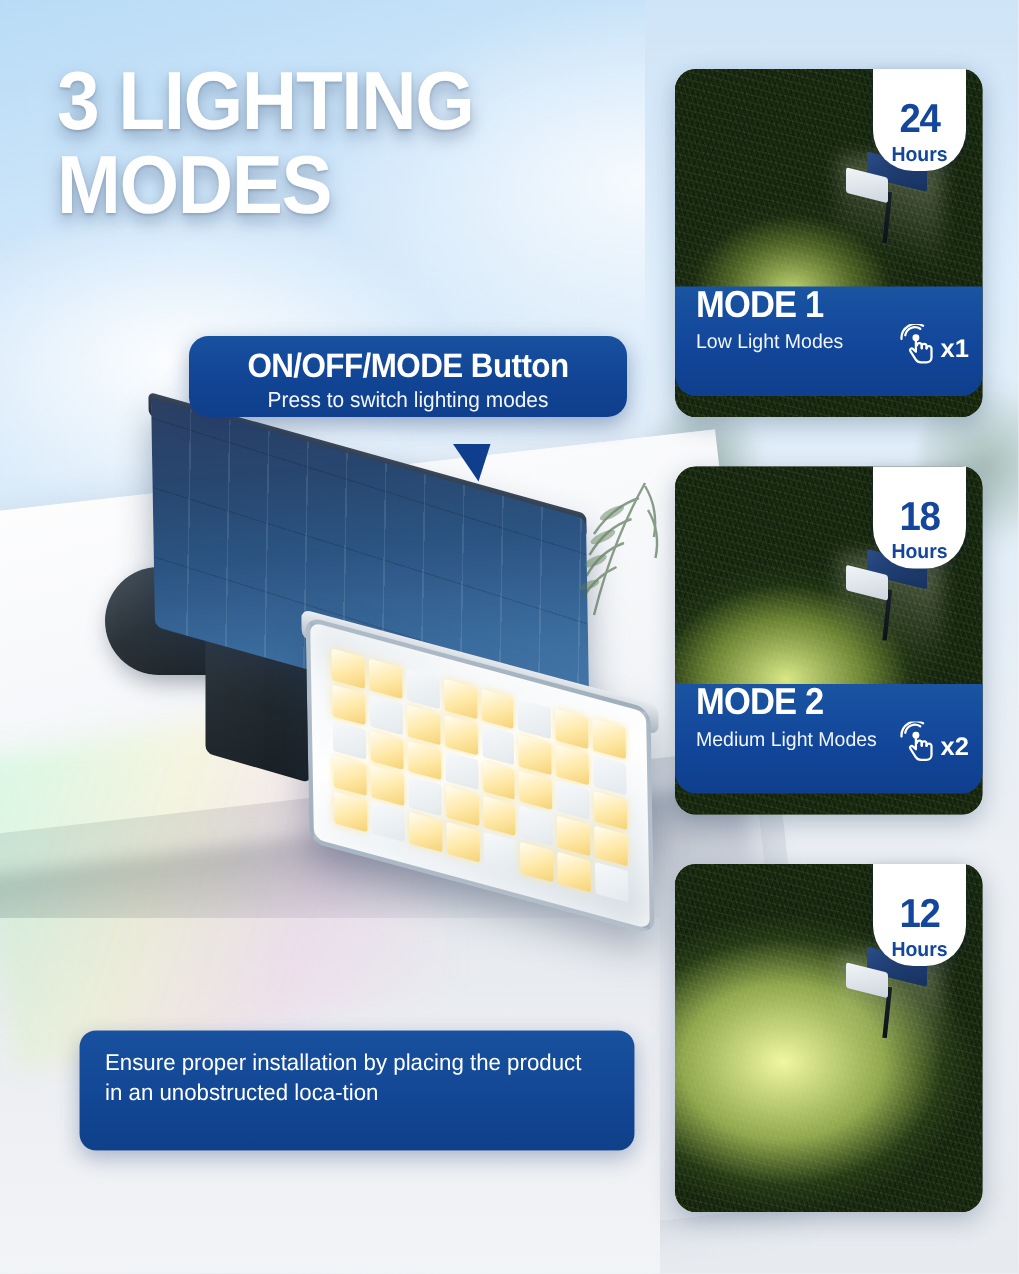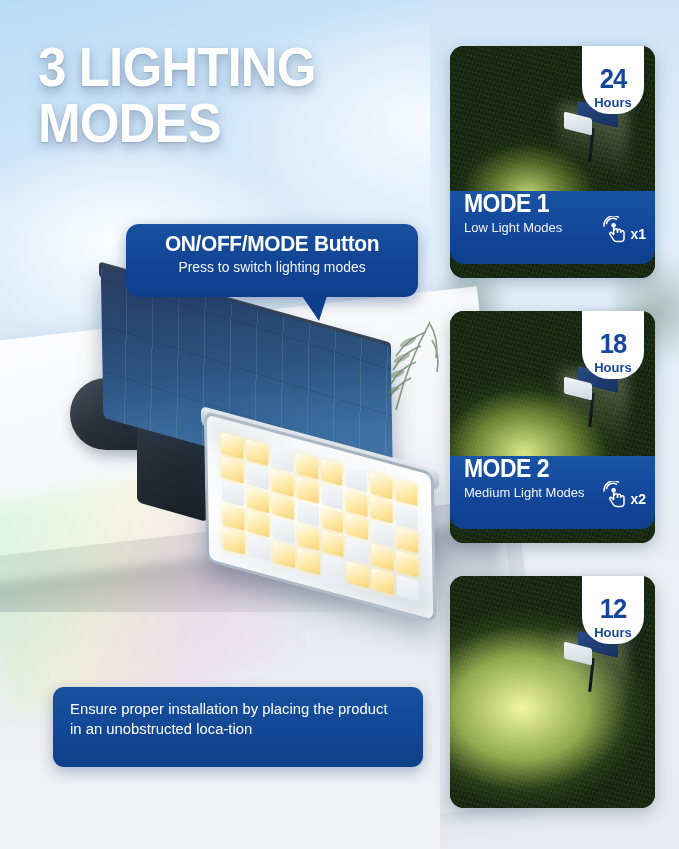--- a/index.html
+++ b/index.html
@@ -68,21 +68,21 @@
     font-size:55px; line-height:.94; font-weight:700; color:#ffffff;
     letter-spacing:-1px; font-stretch:condensed;
     transform:scaleX(.93); transform-origin:left top;
     text-shadow:0 5px 11px rgba(90,110,140,.50), 0 1px 2px rgba(80,100,130,.35);
   }
   .title span { display:block; }
   .title .l2 { margin-top:4px; }
 
   
   .callout {
-    position:absolute; left:126px; top:224px; width:292px; height:73px;
+    position:absolute; left:126px; top:224px; width:292px; height:54px;
     background:linear-gradient(180deg,#18519f 0%,#114494 55%,#0f3f8c 100%);
     border-radius:13px; color:#fff; text-align:center;
     box-shadow:0 5px 15px rgba(25,55,110,.40);
     padding-top:7px;
   }
   .callout-title {
     font-size:22.5px; font-weight:700; letter-spacing:-.4px;
     transform:scaleX(.93); display:block;
   }
   .callout-sub {
@@ -259,21 +259,21 @@
     line-height:1.02;
   }
   .mode-sub {
     font-size:13.4px; font-weight:400; margin-top:3px; color:#f0f5fb;
     transform:scaleX(.97); transform-origin:left top; display:block;
   }
   .tap {
     position:absolute; right:9px; bottom:20px;
     display:flex; align-items:flex-end; gap:2px;
   }
-  .tap-count { font-size:14px; font-weight:700; color:#fff; line-height:1; padding-bottom:3px; }
+  .tap-count { font-size:17px; font-weight:700; color:#fff; line-height:1; padding-bottom:3px; }
 </style>
 </head>
 <body>
 
 <div id="stage">
 
   <div class="sky"></div>
   <div class="right-strip"></div>
   <div class="foliage" style="left:612px;top:250px;width:90px;height:120px;"></div>
   <div class="foliage" style="left:430px;top:268px;width:80px;height:70px;"></div>

